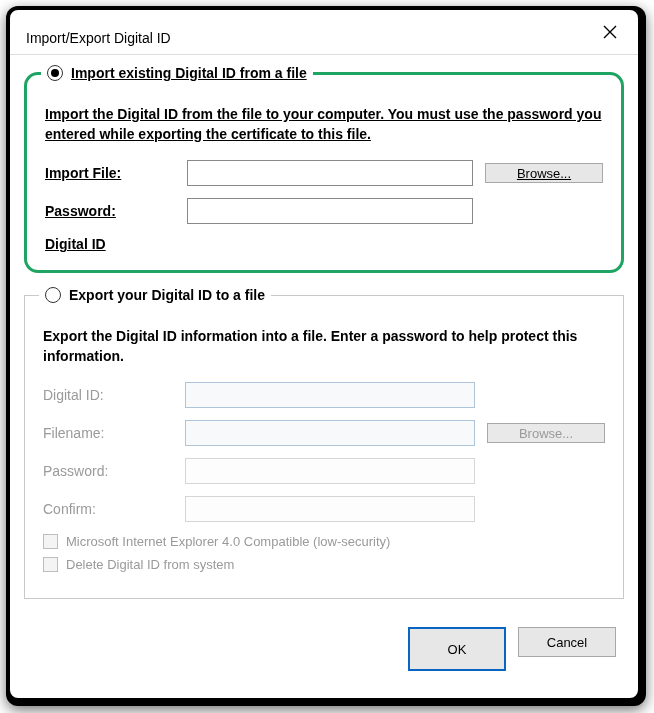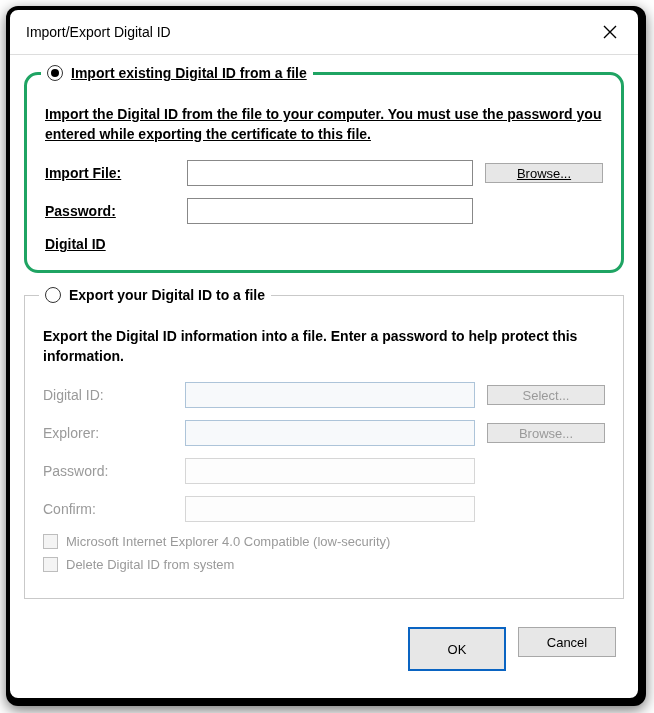--- a/index.html
+++ b/index.html
@@ -26,21 +26,21 @@
     position: absolute;
     left: 8px; top: 8px;
     width: 632px; height: 692px;
     background: #fff;
     border: 2px solid #000;
     border-radius: 10px;
     overflow: hidden;
   }
   .titlebar {
     display: flex;
-    align-items: center;
+    align-items: flex-end;
     justify-content: space-between;
     padding: 8px 14px 8px 16px;
     border-bottom: 1px solid #ddd;
   }
   .titlebar .ttl { font-size: 14px; }
   .titlebar .close {
     width: 28px; height: 28px;
     display: flex; align-items: center; justify-content: center;
     font-size: 18px; line-height: 1;
     cursor: pointer;
@@ -169,25 +169,24 @@
         <span class="radio-row">
           <span class="radio"></span>
           <span>Export your Digital ID to a file</span>
         </span>
       </legend>
       <div class="desc dim">Export the Digital ID information into a file. Enter a password to help protect this information.</div>
 
       <div class="form-row dim">
         <div class="lbl">Digital ID:</div>
         <input class="txt dim" type="text" disabled="" style="">
-        <button class="btn disabled" disabled="">Select...</button>
-      </div>
-
-      <div class="form-row dim">
-        <div class="lbl">Explorer:</div>
+      </div>
+
+      <div class="form-row dim">
+        <div class="lbl">Filename:</div>
         <input class="txt dim" type="text" disabled="" style="">
         <button class="btn disabled" disabled="">Browse...</button>
       </div>
 
       <div class="form-row dim">
         <div class="lbl">Password:</div>
         <input class="txt dim2" type="password" disabled="" style="">
         <div></div>
       </div>
 

